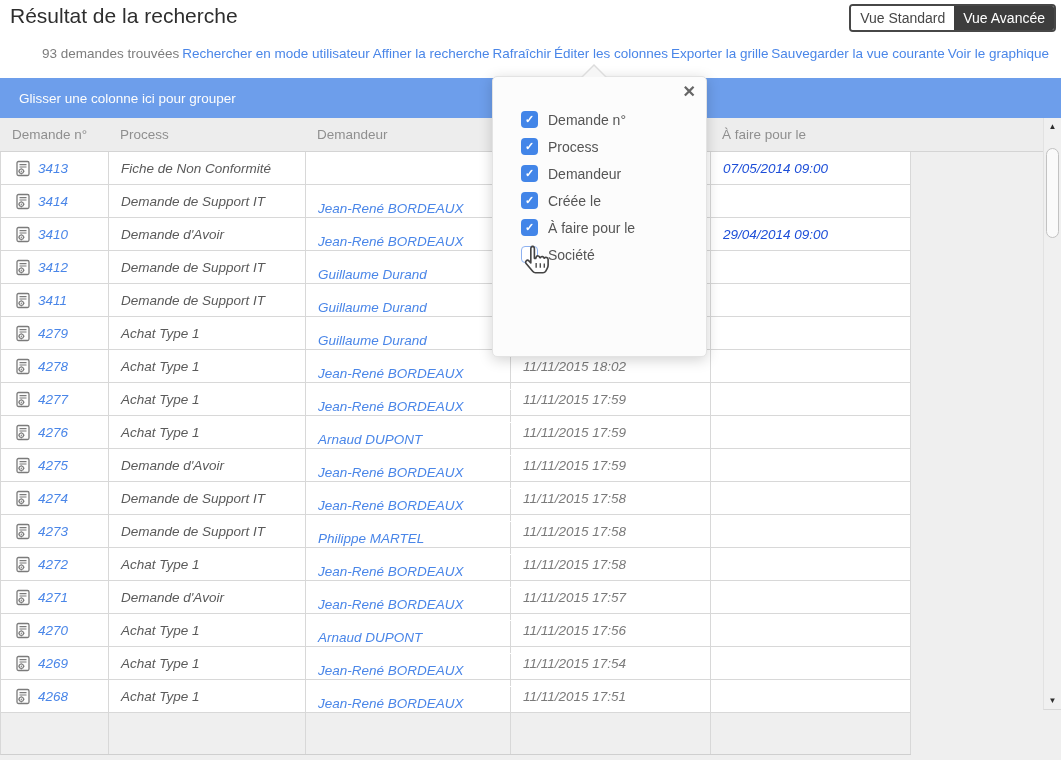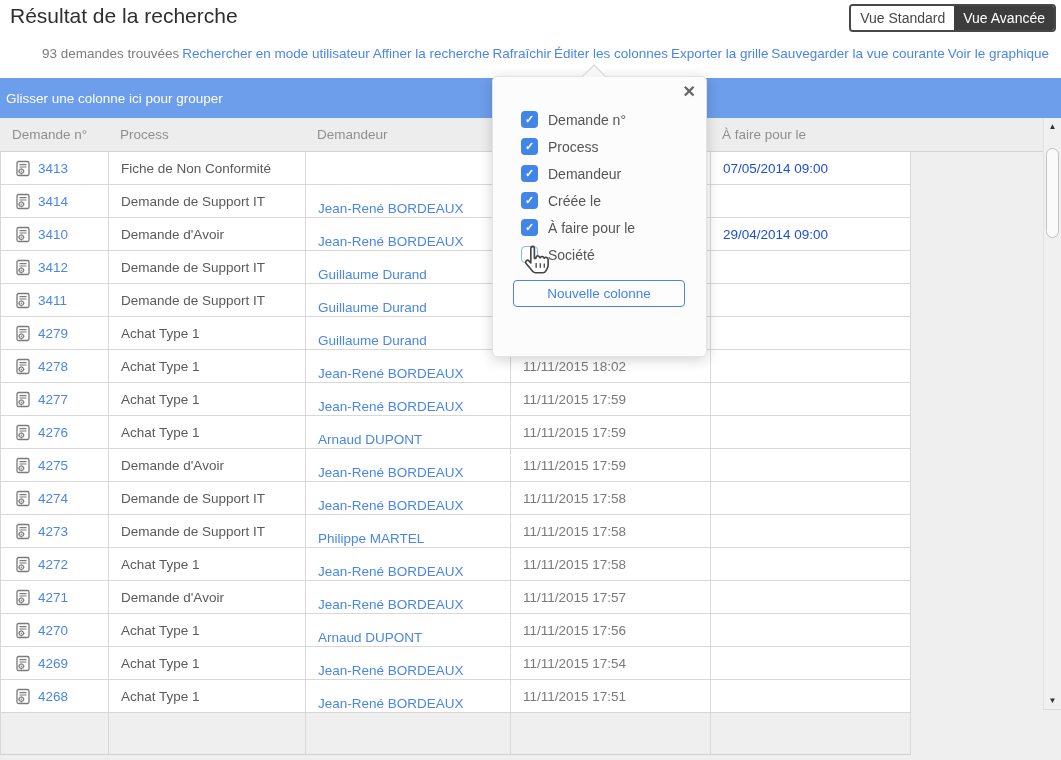--- a/index.html
+++ b/index.html
@@ -15,30 +15,30 @@
   .seg-standard { background:#fff; color:#474747; }
   .seg-advanced { background:#3d3d3d; color:#fff; }
 
   .toolbar { position:absolute; left:10px; right:12px; top:44px; height:18px;
     display:flex; justify-content:space-between; align-items:center; font-size:13.5px;margin-left:32px; }
   .result-count { color:#7d7d7d; }
   .tb-link { color:#4a86e8; cursor:pointer; white-space:nowrap; }
 
   
   .group-bar { position:absolute; left:0; top:78px; width:1061px; height:40px;
-    background:#6d9eeb; color:#fdfdfd; font-size:13.5px; display:flex; align-items:center; padding-left:6px; }
+    background:#6d9eeb; color:#fdfdfd; font-size:13.5px; display:flex; align-items:center; padding-left:19px; }
 
   
   .grid-zone { position:absolute; left:0; top:118px; width:1061px; height:642px; background:#efefef; }
   .grid-header { position:absolute; left:0; top:0; width:1043px; height:34px;
     background:#ededed; border-bottom:1px solid #d4d4d4; display:flex; color:#8f8f8f; font-size:13.5px; }
   .grid-header .hcell { display:flex; align-items:center; padding-left:12px; }
   .grid-body { position:absolute; left:0; top:34px; width:911px; }
   .grid-row { display:flex; width:911px; height:33px; background:#fff;
-    border-left:1px solid #d8d8d8; border-bottom:1px solid #d8d8d8; font-size:13.5px; }
+    border-left:1px solid #d8d8d8; border-bottom:1px solid #d8d8d8; font-size:13.5px;font-style:italic; }
   .cell { height:100%; display:flex; align-items:center; padding-left:12px;
     border-right:1px solid #d8d8d8; overflow:hidden; white-space:nowrap; }
   .w0 { width:108px; } .w1 { width:197px; } .w2 { width:205px; } .w3 { width:200px; } .w4 { width:200px; }
   .grid-header .w0 { width:108px; } 
   .cell-id { color:#4a86e8; cursor:pointer; gap:7px; padding-left:14px; }
   .cell-id .doc-icon { flex:0 0 auto; display:flex; }
   .cell-process { color:#5a5a5a; }
   .cell-demandeur { color:#4a86e8; cursor:pointer;margin-top:40px; }
   .cell-date { color:#7a7a7a; }
   .cell-date.overdue { color:#1d4ed8;text-align:center; }
@@ -456,21 +456,20 @@
   </div>
         <div class="chk-row">
     <span class="chk-box checked">✓</span>
     <span class="chk-label">À faire pour le</span>
   </div>
         <div class="chk-row">
     <span class="chk-box unchecked"></span>
     <span class="chk-label">Société</span>
   </div>
       </div>
-    <button class="new-col-btn">Nouvelle colonne</button>
   </div>
 
   <svg class="cursor-hand" width="30" height="34" viewBox="0 0 20 23">
     <path d="M7.3 2.2c.9 0 1.6.7 1.6 1.6v6.6l.9.1.3-.9c.2-.6.9-1 1.5-.8.5.1.8.5.9 1l.5.1c.2-.5.8-.8 1.4-.7.5.1.9.5 1 1l.4.1c.2-.4.7-.7 1.2-.6.7.1 1.2.7 1.2 1.4v3.8c0 .8-.2 1.6-.6 2.3l-1 1.8c-.4.7-1.1 1.1-1.9 1.1H9.6c-.7 0-1.3-.3-1.7-.8l-4.6-5.5c-.4-.5-.4-1.3.1-1.7.5-.5 1.3-.5 1.8 0l1.3 1.3V3.8c0-.9.7-1.6 1.6-1.6z" fill="#ffffff" stroke="#444444" stroke-width="1.1" stroke-linejoin="round"></path>
     <path d="M10.1 13.5v3.2 M12.9 13.7v3 M15.6 13.9v2.8" stroke="#444444" stroke-width="0.9" fill="none"></path>
   </svg>
 
 </div>
 
 </body></html>

